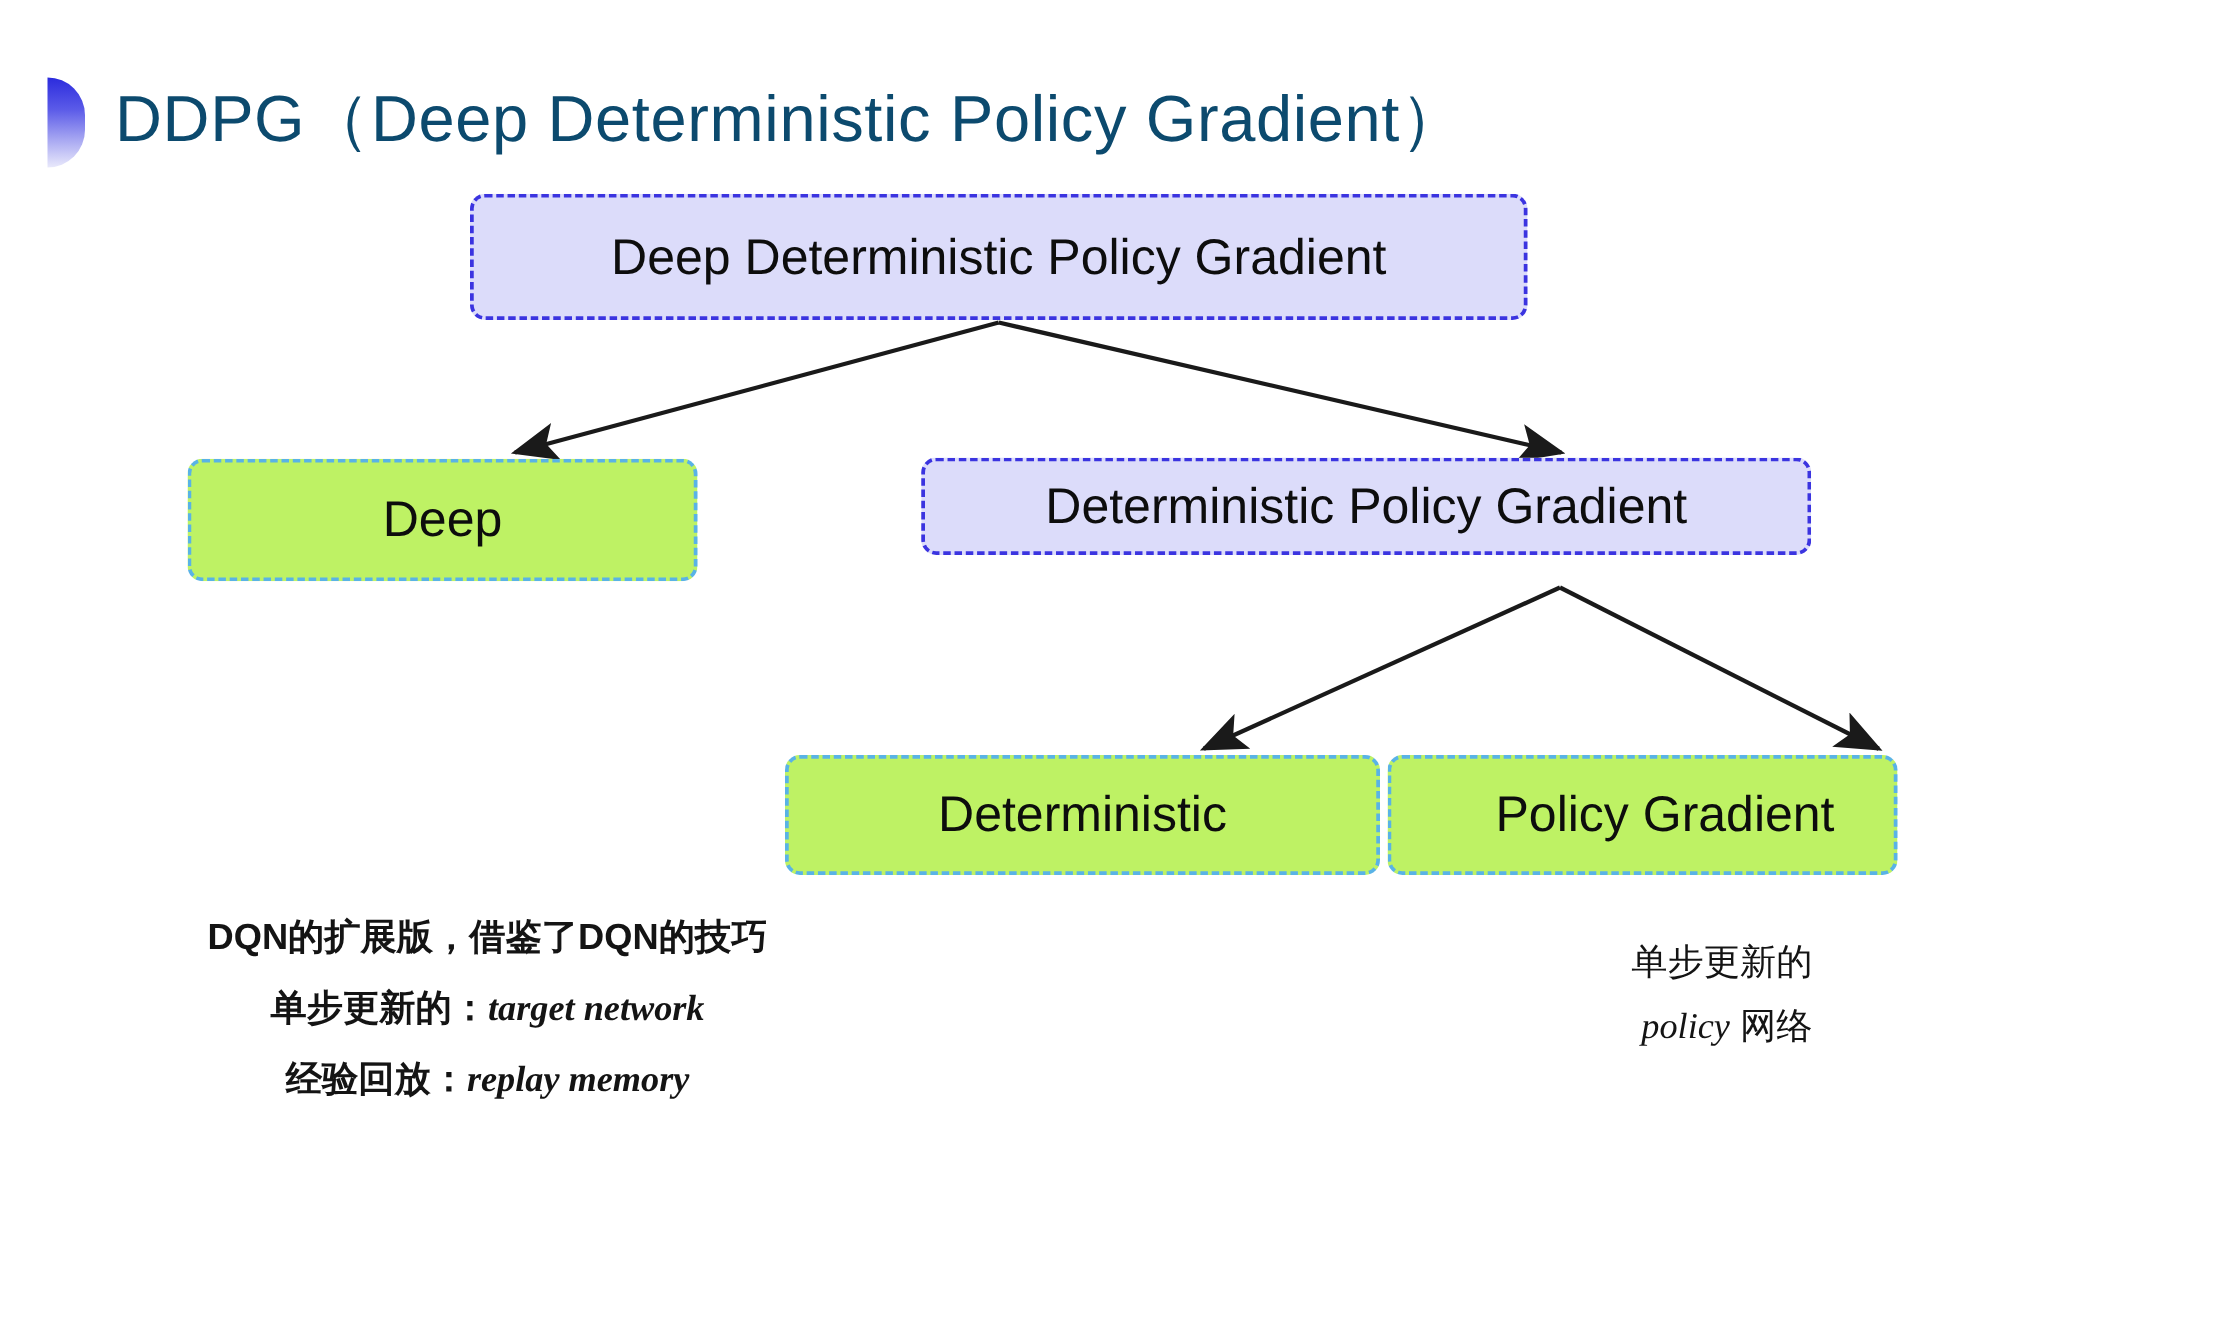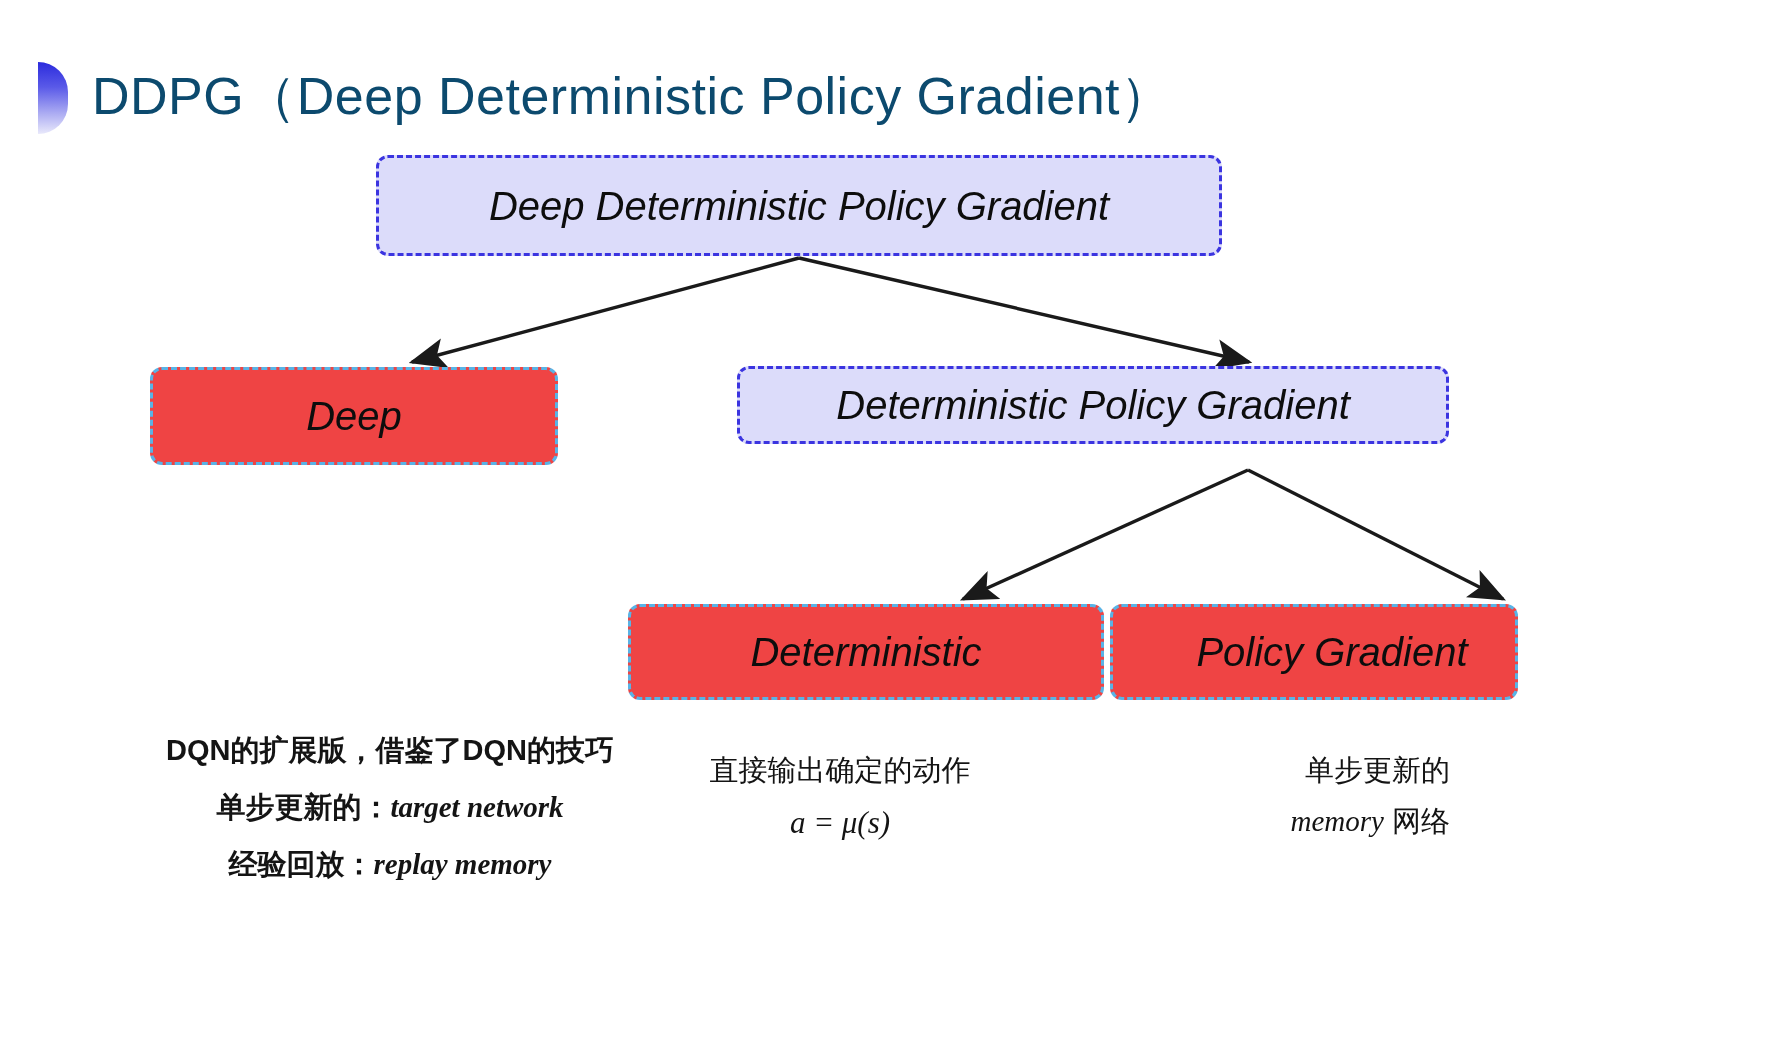--- a/index.html
+++ b/index.html
@@ -48,28 +48,27 @@
     display: flex;
     align-items: center;
     justify-content: center;
     border-radius: 12px;
     text-align: center;
   }
   .node .node-label {
     color: #0d0d0d;
     font-weight: 400;
     line-height: 1.15;
-    font-style: italic;
   }
   .node-purple {
     background: #dcdcfa;
     border: 3px dashed #3b34e0;
   }
   .node-cyan {
-    background: #ef4444;
+    background: #bef264;
     border: 3px dashed #59b3e6;
   }
 
   #node-root {
     left: 376px;
     top: 155px;
     width: 846px;
     height: 101px;
   }
   #node-root .node-label { font-size: 40px; }
@@ -207,23 +206,19 @@
   <div class="node node-cyan" id="node-policy-gradient">
     <span class="node-label">Policy Gradient</span>
   </div>
 
   <div class="caption" id="caption-deep">
     <div class="cap-line">DQN的扩展版，借鉴了DQN的技巧</div>
     <div class="cap-line"><span>单步更新的：</span><span class="serif-ital">target network</span></div>
     <div class="cap-line"><span>经验回放：</span><span class="serif-ital">replay memory</span></div>
   </div>
 
-  <div class="caption" id="caption-deterministic">
-    <div class="cap-line">直接输出确定的动作</div>
-    <div class="cap-line formula">a = μ(s)</div>
-  </div>
 
   <div class="caption" id="caption-policy">
     <div class="cap-line">单步更新的</div>
-    <div class="cap-line"><span class="serif-ital">memory</span><span> 网络</span></div>
+    <div class="cap-line"><span class="serif-ital">policy</span><span> 网络</span></div>
   </div>
 
 </div>
 
 </body></html>

